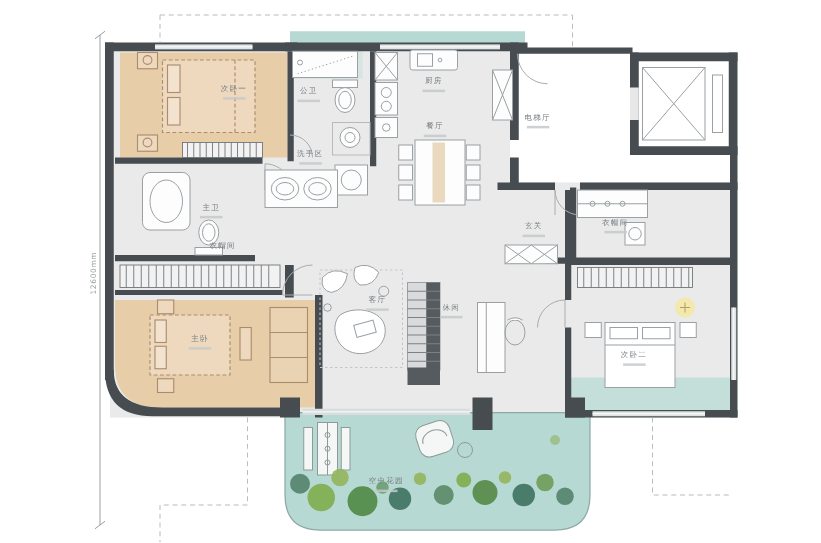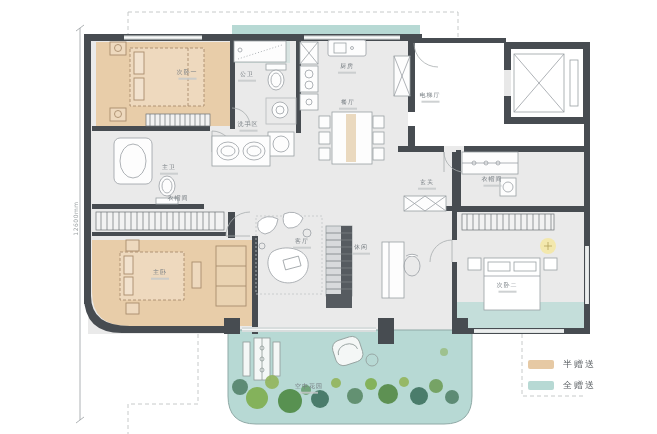--- a/index.html
+++ b/index.html
@@ -287,24 +287,14 @@
 <div class="room-label" style="left:430px;top:97px"><span>电梯厅</span><i class="dimbar"></i></div>
 <div class="room-label" style="left:427px;top:184px"><span>玄关</span><i class="dimbar"></i></div>
 <div class="room-label" style="left:492px;top:181px"><span>衣帽间</span><i class="dimbar"></i></div>
 <div class="room-label" style="left:507px;top:287px"><span>次卧二</span><i class="dimbar"></i></div>
 <div class="room-label" style="left:302px;top:243px"><span>客厅</span><i class="dimbar"></i></div>
 <div class="room-label" style="left:361px;top:249px"><span>休闲</span><i class="dimbar"></i></div>
 <div class="room-label" style="left:309px;top:388px"><span>空中花园</span><i class="dimbar"></i></div>
 
 <div class="vdim">12600mm</div>
 
-<div class="legend">
-  <div class="legend-row">
-    <span class="legend-swatch sw-half"></span>
-    <span class="legend-label">半赠送</span>
-  </div>
-  <div class="legend-row">
-    <span class="legend-swatch sw-full"></span>
-    <span class="legend-label">全赠送</span>
-  </div>
+
 </div>
 
-</div>
-
 </body></html>

